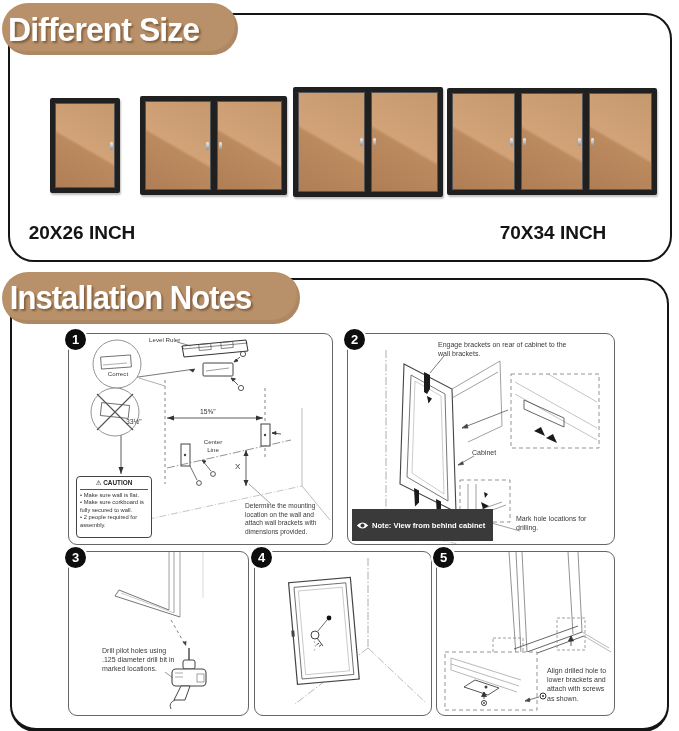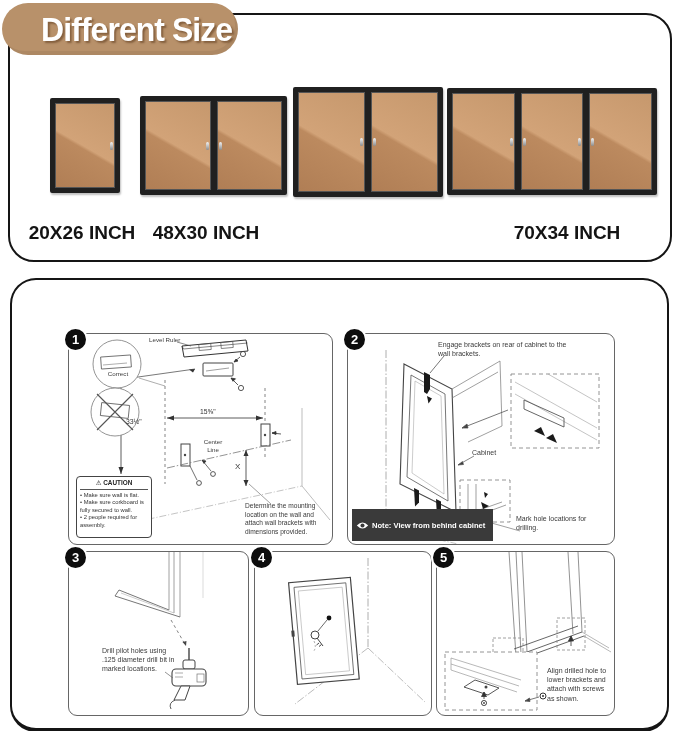--- a/index.html
+++ b/index.html
@@ -6,21 +6,21 @@
   .page{position:relative;width:679px;height:731px;background:#fff;overflow:hidden;
         font-family:"Liberation Sans","DejaVu Sans",sans-serif;color:#111;}
 
   
   .section-box{position:absolute;border:2px solid #151515;border-radius:26px;background:#fff;}
   .sec-size{left:8px;top:13px;width:660px;height:245px;}
   .sec-install{left:10px;top:278px;width:655px;height:448px;border-bottom-width:4px;}
 
   
   .badge{position:absolute;background:#b8916a;border-radius:26px;display:flex;align-items:center;
-         justify-content:flex-end;box-shadow:inset -3px -4px 0 rgba(0,0,0,0.06);z-index:5;}
+         justify-content:flex-start;box-shadow:inset -3px -4px 0 rgba(0,0,0,0.06);z-index:5;}
   .badge span{color:#fff;font-weight:bold;letter-spacing:-1px;
               text-shadow:2px 2px 2px rgba(90,55,25,0.55);transform:scaleX(0.94);white-space:nowrap;}
   .badge-size{left:2px;top:3px;width:236px;height:52px;}
   .badge-size span{font-size:34px;}
   .badge-install{left:2px;top:272px;width:298px;height:52px;}
   .badge-install span{font-size:33px;}
 
   
   .board{position:absolute;background:#202020;border-radius:2px;padding:5px;display:flex;gap:6px;
          box-shadow:1px 2px 2px rgba(0,0,0,0.25);}
@@ -32,21 +32,21 @@
   .door:not(:first-child)::before{content:"";position:absolute;left:1px;top:50%;
         transform:translateY(-50%);width:3px;height:8px;border-radius:2px;
         background:linear-gradient(#f2f2f2,#8d8d8d);}
   .board-1{left:50px;top:98px;width:60px;height:85px;}
   .board-2{left:140px;top:96px;width:137px;height:89px;}
   .board-3{left:293px;top:87px;width:140px;height:100px;}
   .board-4{left:447px;top:88px;width:200px;height:97px;}
 
   .size-label{position:absolute;top:222px;transform:translateX(-50%);font-weight:bold;font-size:19px;
               letter-spacing:0;color:#141414;white-space:nowrap;}
-  .lbl-1{left:82px;text-align:right;} .lbl-2{left:206px;} .lbl-3{left:366px;} .lbl-4{left:567px;}
+  .lbl-1{left:82px;text-align:right;} .lbl-2{left:206px;} .lbl-3{left:366px;} .lbl-4{left:553px;}
 
   
   .step{position:absolute;border:1.3px solid #666;border-radius:9px;background:#fff;}
   .step-1{left:68px;top:333px;width:263px;height:210px;}
   .step-2{left:347px;top:333px;width:266px;height:210px;}
   .step-3{left:68px;top:551px;width:179px;height:163px;}
   .step-4{left:254px;top:551px;width:176px;height:163px;}
   .step-5{left:436px;top:551px;width:177px;height:163px;}
   .step-num{position:absolute;left:-6px;top:-7px;width:21px;height:21px;border-radius:50%;background:#0d0d0d;
             color:#fff;font-weight:bold;font-size:13px;display:flex;align-items:center;justify-content:center;
@@ -92,24 +92,26 @@
       <div class="door"></div>
       <div class="door"></div>
     </div>
   <div class="board board-4">
       <div class="door"></div>
       <div class="door"></div>
       <div class="door"></div>
     </div>
 
   <div class="size-label lbl-1">20X26 INCH</div>
-  <div class="size-label lbl-2">48X30 INCH</div>
   <div class="size-label lbl-4">70X34 INCH</div>
 
   <section class="section-box sec-install"></section>
+  <div class="badge badge-install">
+    <span>Installation Notes</span>
+  </div>
 
   <div class="step step-1">
     <div class="step-num">1</div>
     <svg class="diagram-svg" viewBox="0 0 263 210">
 
       <path d="M233,74 V152 M233,152 L261,186" stroke="#b5b5b5" stroke-width="0.9" fill="none"></path>
       <path d="M20,198 L233,152" stroke="#b5b5b5" stroke-width="0.8" stroke-dasharray="7 2 1 2" fill="none"></path>
 
       <g>
         <path d="M113,12 L177,6 L179,17 L115,23 Z" fill="#fff" stroke="#333" stroke-width="1"></path>

